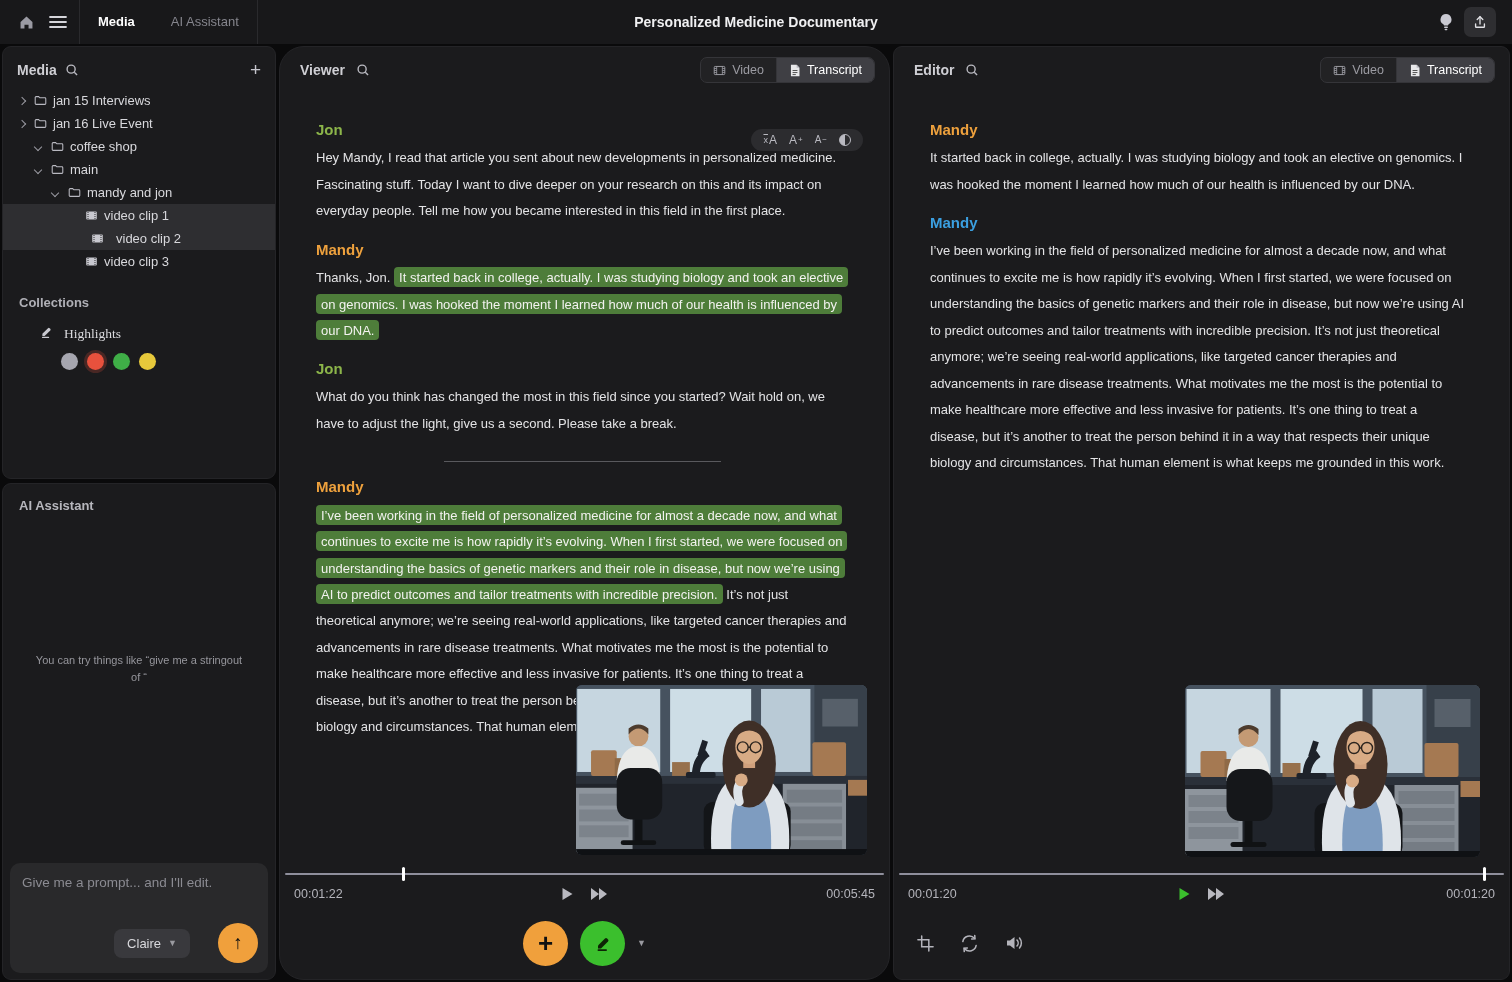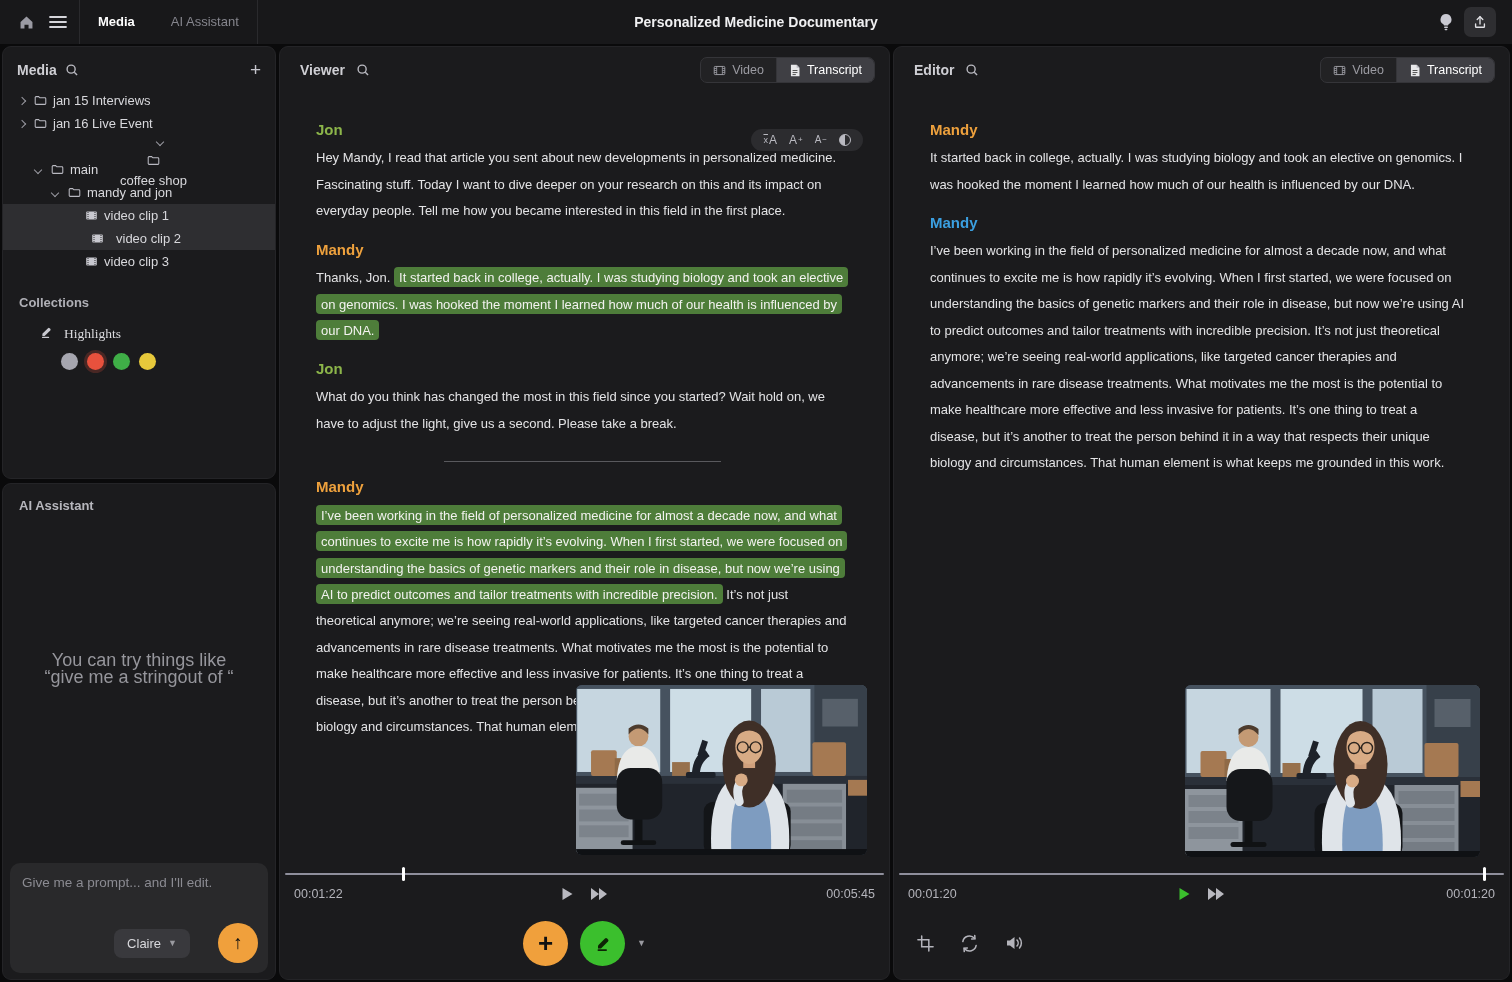--- a/index.html
+++ b/index.html
@@ -17,21 +17,21 @@
   .tab.active { color:#ffffff; font-weight:700; }
   .doc-title { position:absolute; left:50%; top:0; transform:translateX(-50%); line-height:44px; font-size:14px; font-weight:700; color:#f0f0f2; white-space:nowrap; }
   .topbar-right { margin-left:auto; display:flex; align-items:center; gap:10px; padding-right:6px; }
   .upload-btn { width:32px; height:30px; border-radius:7px; background:#2e2e31; border:none; display:flex; align-items:center; justify-content:center; cursor:pointer; }
   
   .layout { display:flex; gap:3px; padding:2px; height:938px; }
   .panel { background:#1b1b1d; border:1px solid #242427; border-radius:9px; position:relative; overflow:hidden; }
   .sidebar { width:274px; display:flex; flex-direction:column; gap:4px; }
   .media-panel { flex:0 0 433px; }
   .ai-panel { flex:1; }
-  .viewer-panel { width:611px; display:flex; flex-direction:column; }
+  .viewer-panel { width:611px; display:flex; flex-direction:column;border-radius:25px; }
   .editor-panel { flex:1; display:flex; flex-direction:column; }
   
   .media-head { display:flex; align-items:center; gap:8px; padding:13px 14px 10px; }
   .panel-label { font-size:14px; font-weight:700; color:#cfcfd4; }
   .spacer { flex:1; }
   .plus-btn { font-size:19px; color:#c5c5cc; background:none; border:none; cursor:pointer; line-height:1; }
   .tree-row { display:flex; align-items:center; gap:6px; height:23px; font-size:13px; color:#d8d8dc; cursor:pointer; }
   .tree-row.selected { background:#2e2e31; }
   .chev { flex:0 0 13px; height:13px; position:relative; }
   .chev.right::before, .chev.down::before {
@@ -43,21 +43,21 @@
   .chev.none { visibility:hidden; }
   .tree-ic { display:flex; align-items:center; }
   .collections { margin-top:22px; }
   .coll-title { font-size:13px; font-weight:700; color:#b0b0b6; padding:0 16px; }
   .highlights-row { display:flex; align-items:center; gap:10px; padding:14px 0 10px 36px; font-size:13.5px; color:#dadade; cursor:pointer;font-family:Liberation Serif, serif; }
   .dots-row { display:flex; gap:9px; padding-left:58px; }
   .dot { width:17px; height:17px; border-radius:50%; cursor:pointer; }
   .dot.ring { box-shadow:0 0 0 3px rgba(235,82,62,.22); }
   
   .ai-head { padding:14px 16px; font-size:13px; font-weight:700; color:#b7b7bd; }
-  .ai-hint { position:absolute; top:168px; left:50%; transform:translateX(-50%); width:215px; text-align:center; font-size:18px; line-height:17px; color:#96969c; }
+  .ai-hint { position:absolute; top:168px; left:50%; transform:translateX(-50%); width:215px; text-align:center; font-size:11px; line-height:17px; color:#96969c; }
   .prompt-box { position:absolute; left:7px; right:7px; bottom:6px; height:110px; background:#29292b; border-radius:10px; padding:12px 12px 10px; }
   .prompt-box textarea { width:100%; height:46px; background:transparent; border:none; outline:none; resize:none; color:#d5d5d9; font-size:13.5px; font-family:"Liberation Sans",sans-serif; }
   .prompt-box textarea::placeholder { color:#8b8b92; }
   .prompt-controls { position:absolute; right:10px; bottom:10px; display:flex; align-items:center; gap:28px; }
   .model-btn { display:flex; align-items:center; gap:7px; background:#39393d; border:none; border-radius:8px; padding:7px 13px; color:#d8d8dc; font-size:13px; cursor:pointer; }
   .caret { font-size:9px; color:#9a9aa0; }
   .send-btn { width:40px; height:40px; border-radius:50%; border:none; background:var(--accent-orange,#f0a03c); color:#111; font-size:19px; font-weight:700; cursor:pointer; display:flex; align-items:center; justify-content:center; }
   
   .pane-head { height:46px; display:flex; align-items:center; gap:11px; padding:0 14px 0 20px; }
   .seg-ctl { display:flex; align-items:stretch; background:#222224; border:1px solid #353539; border-radius:7px; overflow:hidden; }
@@ -208,21 +208,21 @@
           </div>
           <div class="tree-row" style="padding-left: 12px;">
             <span class="chev right"></span>
             <span class="tree-ic">
               <svg width="13" height="13" viewBox="0 0 16 16">
                 <path d="M1.5 4.2a1 1 0 0 1 1-1h3.2L7.2 4.7h6.3a1 1 0 0 1 1 1v6.1a1 1 0 0 1-1 1H2.5a1 1 0 0 1-1-1z" fill="none" stroke="#b9b9c1" stroke-width="1.3"></path>
               </svg>
             </span>
             <span>jan 16 Live Event</span>
           </div>
-          <div class="tree-row" style="padding-left: 29px; flex-direction: column;">
+          <div class="tree-row" style="padding-left: 29px;">
             <span class="chev down"></span>
             <span class="tree-ic">
               <svg width="13" height="13" viewBox="0 0 16 16">
                 <path d="M1.5 4.2a1 1 0 0 1 1-1h3.2L7.2 4.7h6.3a1 1 0 0 1 1 1v6.1a1 1 0 0 1-1 1H2.5a1 1 0 0 1-1-1z" fill="none" stroke="#b9b9c1" stroke-width="1.3"></path>
               </svg>
             </span>
             <span>coffee shop</span>
           </div>
           <div class="tree-row" style="padding-left: 29px;">
             <span class="chev down"></span>

